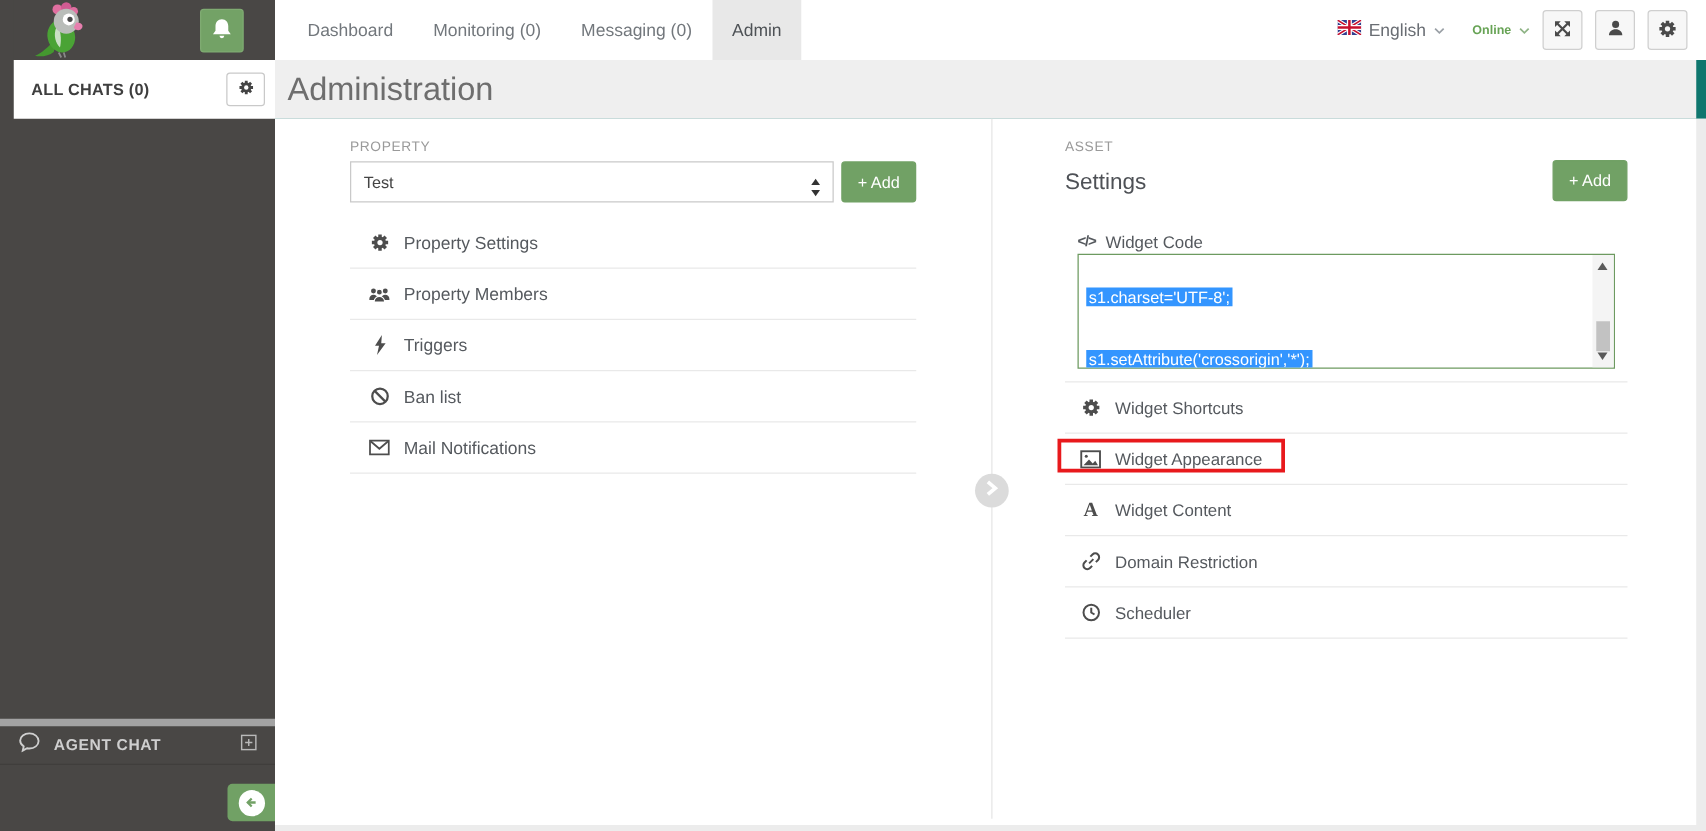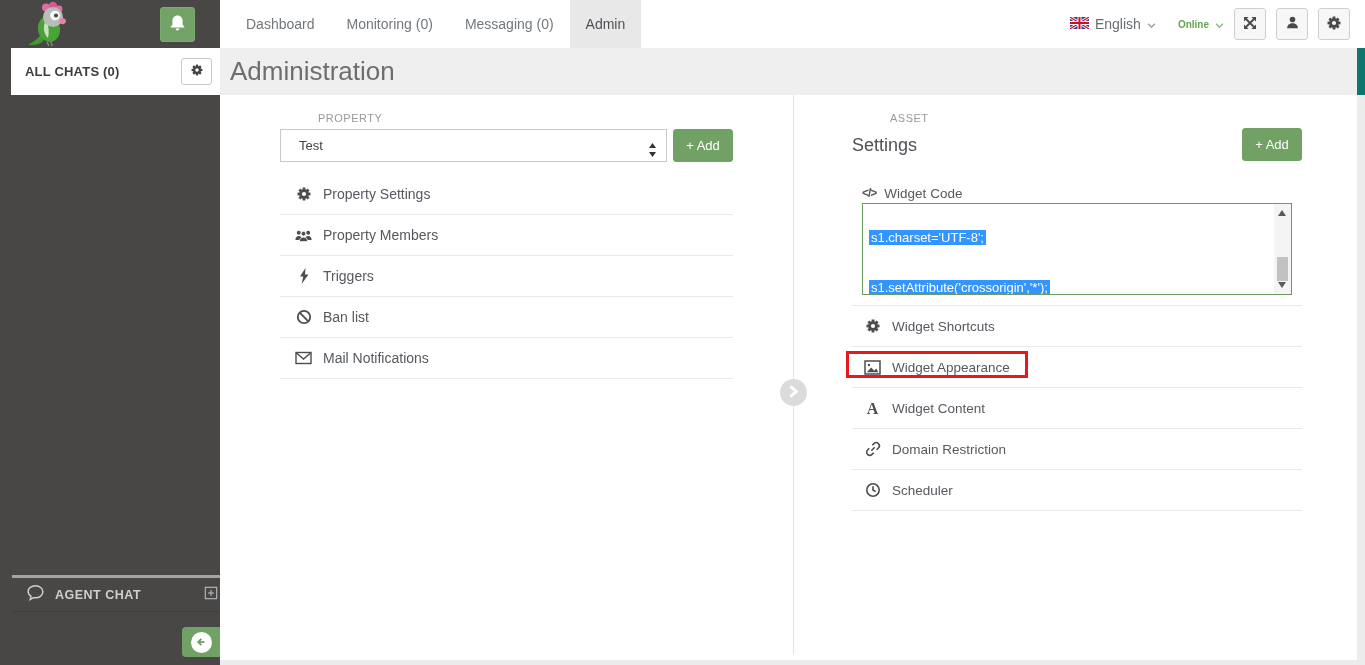--- a/index.html
+++ b/index.html
@@ -7,21 +7,21 @@
   .page { position:relative; width:1365px; height:665px; }
 
   
   .sidebar { position:absolute; left:0; top:0; width:220px; height:665px; background:#494745;padding-left:11px; }
   .sidebar-header { position:relative; height:48px; background:#494745; }
   .logo { position:absolute; left:12px; top:1px; }
   .bell-btn { position:absolute; left:149px; top:7px; width:35px; height:35px; background:#73a266; border:1px solid #7fab72; border-radius:3px; display:flex; align-items:center; justify-content:center; cursor:pointer; }
   .allchats-row { position:relative; height:47px; background:#fff; display:flex; align-items:center; padding-left:14px; }
   .allchats-label { font-size:13px; font-weight:bold; color:#3e3e3e; letter-spacing:.2px; }
   .allchats-gear { position:absolute; right:8px; top:10px; width:31px; height:27px; background:#fff; border:1px solid #c9c9c9; border-radius:3px; display:flex; align-items:center; justify-content:center; cursor:pointer; }
-  .agent-chat-bar { position:absolute; left:12px; top:575px; width:220px; height:37px; border-top:3px solid #a3a3a3; border-bottom:1px solid #403e3c; display:flex; align-items:center; padding:0 14px; }
+  .agent-chat-bar { position:absolute; left:0; top:575px; width:220px; height:37px; border-top:6px solid #a3a3a3; border-bottom:1px solid #403e3c; display:flex; align-items:center; padding:0 14px; }
   .agent-chat-label { font-size:12.5px; font-weight:bold; color:#cfcfcf; letter-spacing:.5px; margin-left:10px; flex:1; }
   .collapse-btn { position:absolute; right:0; top:627px; width:38px; height:30px; background:#71a165; border:none; border-radius:4px 0 0 4px; display:flex; align-items:center; justify-content:center; cursor:pointer; }
   .collapse-circle { width:21px; height:21px; background:#fff; border-radius:50%; display:flex; align-items:center; justify-content:center; }
 
   
   .main { position:absolute; left:220px; top:0; width:1145px; height:660px; background:#0f766e; }
   .topnav { position:relative; height:48px; background:#fff; display:flex; padding-left:10px; }
   .tab { padding:0 16px; line-height:48px; font-size:14px; color:#72777c; cursor:pointer; white-space:nowrap; }
   .tab.active { background:#e8e8e8; color:#4e5256; }
   .nav-right { position:absolute; right:15px; top:0; height:48px; display:flex; align-items:center; }
@@ -33,23 +33,23 @@
   .page-header { height:47px; background:#efefef; margin-right:8px; padding-left:10px; display:flex; align-items:center; }
   .page-title { font-size:26px; font-weight:300; color:#6e6e6e; }
   .content { position:relative; height:570px; background:#fff; }
   .divider-v { position:absolute; left:573px; top:0; width:1px; height:560px; background:#e6e6e6; }
   .divider-btn { position:absolute; left:560px; top:284px; width:27px; height:27px; border-radius:50%; background:#dbdbdb; display:flex; align-items:center; justify-content:center; cursor:pointer; z-index:2; }
   .edge-right { position:absolute; right:0; top:95px; width:8px; height:570px; background:#ececec; }
   .edge-bottom { position:absolute; left:0; bottom:0; width:1145px; height:5px; background:#ececec; }
 
   
   .property-col { position:absolute; left:60px; top:17px; width:453px; }
-  .section-label { font-size:11px; color:#9a9a9a; letter-spacing:.5px;margin-left:38px; }
+  .section-label { font-size:11px; color:#9a9a9a; letter-spacing:.5px; }
   .prop-row { margin-top:5px; display:flex; height:33px; }
-  .select-box { position:relative; width:387px; height:33px; border:1px solid #c9c9c9; background:#fff; padding-left:18px; line-height:31px; font-size:13px; color:#444; cursor:pointer; }
+  .select-box { position:relative; width:387px; height:33px; border:1px solid #c9c9c9; background:#fff; padding-left:10px; line-height:31px; font-size:13px; color:#444; cursor:pointer; }
   .stepper { position:absolute; right:9px; top:8px; }
   .add-btn { width:60px; height:33px; margin-left:6px; background:#71a165; border:1px solid #71a165; border-radius:3px; color:#fff; font-size:13px; display:flex; align-items:center; justify-content:center; cursor:pointer; }
   .menu { margin-top:12px; }
   .menu-row { height:41px; display:flex; align-items:center; padding-left:15px; border-bottom:1px solid #e9e9e9; cursor:pointer; }
   .menu-row .mi { width:17px; height:17px; margin-right:11px; display:flex; align-items:center; justify-content:center; color:#4d4d4d; flex:none; }
   .menu-label { font-size:14px; color:#55595e; }
   .icon-a { font-family:"Liberation Serif", serif; font-weight:bold; font-size:16px; color:#4d4d4d; line-height:17px; }
 
   
   .asset-col { position:absolute; left:632px; top:17px; width:450px; }

